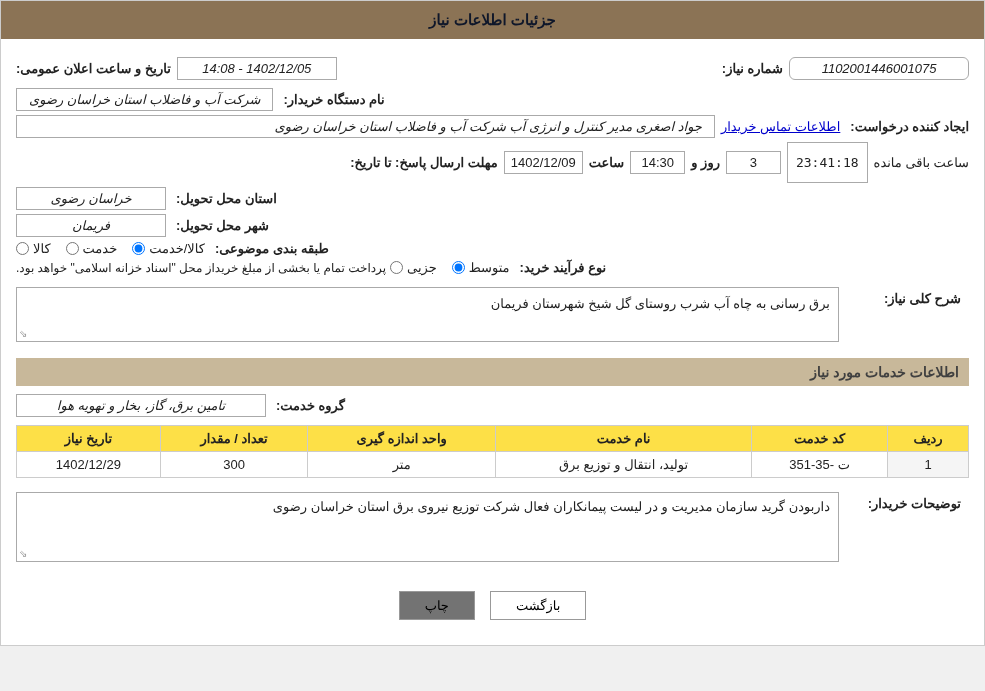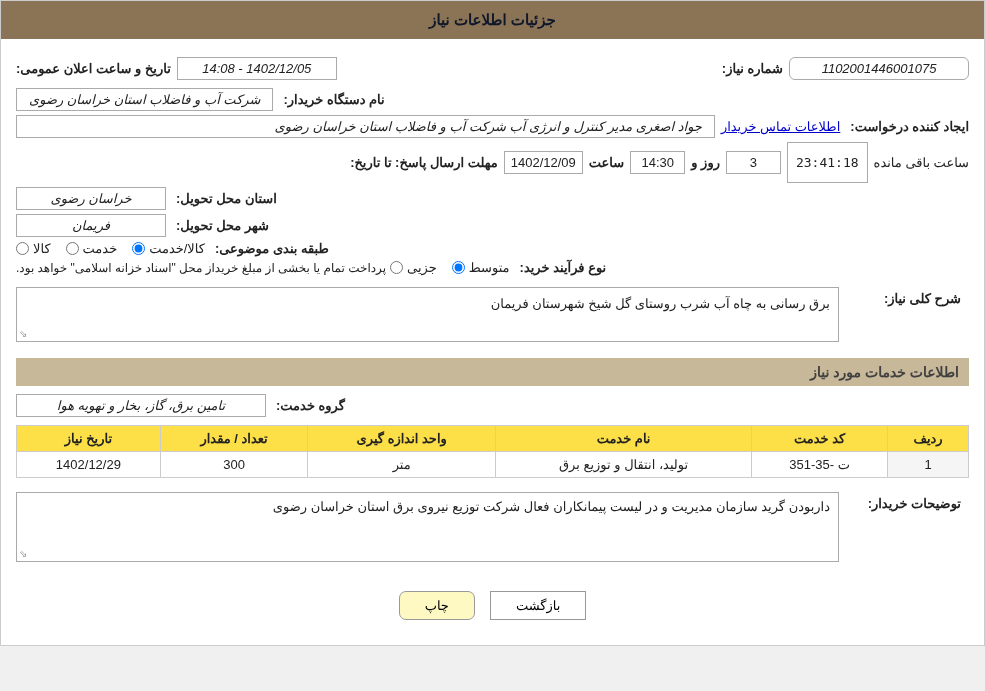--- a/index.html
+++ b/index.html
@@ -140,22 +140,21 @@
       padding: 15px;
     }
     .btn {
       padding: 6px 25px;
       font-size: 13px;
       cursor: pointer;
       border: 1px solid #999;
       font-family: Tahoma, Arial, sans-serif;
     }
     .btn-print {
-      background: #fef9c3;
-      border-radius: 7px;
+      background: #737373;
     }
     .btn-back {
       background: #fff;
     }
     .field-sm {
       border: 1px solid #aaa;
       background: #fff;
       padding: 3px 6px;
       min-width: 55px;
       text-align: center;

